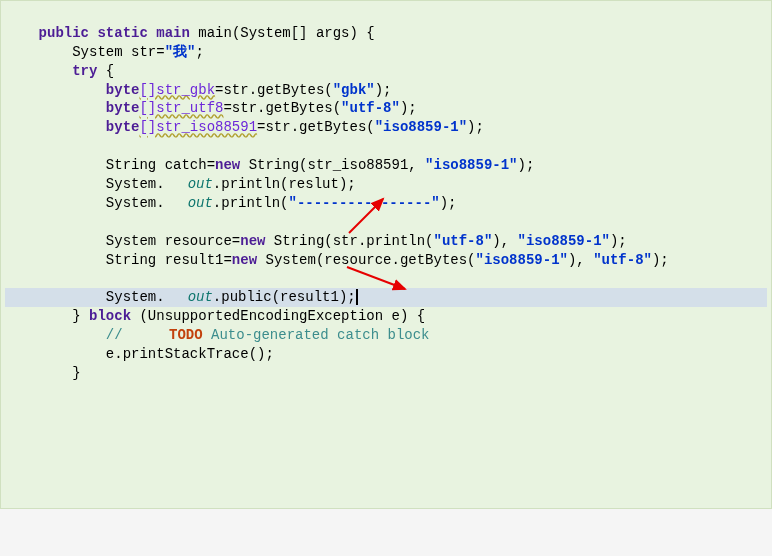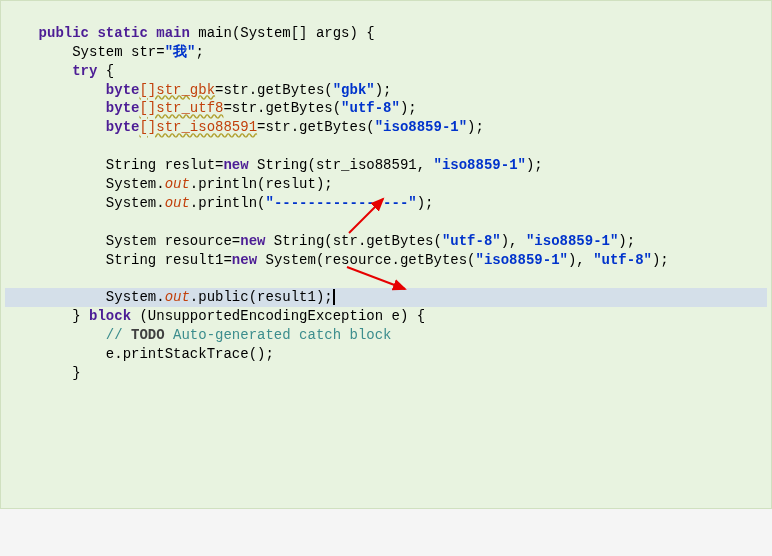--- a/index.html
+++ b/index.html
@@ -14,24 +14,24 @@
     background: #e8f3e0;
     border: 1px solid #d0e0c0;
     padding: 4px 4px 12px 4px;
     position: relative;
     white-space: pre;
     line-height: 1.35;
     overflow: hidden;
   }
   .kw { color: #4c1d95; font-weight: bold; }
   .str { color: #0033cc; font-weight: bold; }
-  .field { color: #c2410c; font-style: italic; }
-  .warn { color: #c2410c; text-decoration: underline wavy #b0a030; }
+  .field { color: #0f766e; font-style: italic; margin-left: 23px; }
+  .warn { color: #6d28d9; text-decoration: underline wavy #b0a030; }
   .comment { color: #3c8d8d; }
-  .todokw { color: #404040; font-weight: bold; }
+  .todokw { color: #c2410c; font-weight: bold; margin-left: 38px; }
   .cursor { border-left: 2px solid #000; }
   .hl-line {
     background: #d4dfe9;
     display: inline-block;
     width: 100%;
   }
   .anno {
     position: absolute;
     color: #e60000;
     font-family: "SimSun","Songti SC","PingFang SC",sans-serif;
@@ -52,25 +52,25 @@
 <body>
 
 <div class="code-block">
 <span>    <span class="kw">public</span> <span class="kw">static</span> <span class="kw">main</span> <span>main(System[] args) {</span></span>
 <span>        <span>System str=</span><span class="str">"我"</span><span>;</span></span>
 <span>        <span class="kw">try</span><span> {</span></span>
 <span>            <span class="kw">byte</span><span class="warn">[]str_gbk</span><span>=str.getBytes(</span><span class="str">"gbk"</span><span>);</span></span>
 <span>            <span class="kw">byte</span><span class="warn">[]str_utf8</span><span>=str.getBytes(</span><span class="str">"utf-8"</span><span>);</span></span>
 <span>            <span class="kw">byte</span><span class="warn">[]str_iso88591</span><span>=str.getBytes(</span><span class="str">"iso8859-1"</span><span>);</span></span>
 <span></span>
-<span>            <span>String reslut=</span><span class="kw">new</span><span> String(str_iso88591, </span><span class="str">"iso8859-1"</span><span>);</span></span>
+<span>            <span>String catch=</span><span class="kw">new</span><span> String(str_iso88591, </span><span class="str">"iso8859-1"</span><span>);</span></span>
 <span>            <span>System.</span><span class="field">out</span><span>.println(reslut);</span></span>
 <span>            <span>System.</span><span class="field">out</span><span>.println(</span><span class="str">"----------------"</span><span>);</span></span>
 <span></span>
-<span>            <span>System resource=</span><span class="kw">new</span><span> String(str.getBytes(</span><span class="str">"utf-8"</span><span>), </span><span class="str">"iso8859-1"</span><span>);</span></span>
+<span>            <span>System resource=</span><span class="kw">new</span><span> String(str.println(</span><span class="str">"utf-8"</span><span>), </span><span class="str">"iso8859-1"</span><span>);</span></span>
 <span>            <span>String result1=</span><span class="kw">new</span><span> System(resource.getBytes(</span><span class="str">"iso8859-1"</span><span>), </span><span class="str">"utf-8"</span><span>);</span></span>
 <span></span>
 <span class="hl-line">            <span>System.</span><span class="field">out</span><span>.public(result1);</span><span class="cursor"></span></span>
 <span>        <span>} </span><span class="kw">block</span><span> (UnsupportedEncodingException e) {</span></span>
 <span>            <span class="comment"><span>// </span><span class="todokw">TODO</span><span> Auto-generated catch block</span></span></span>
 <span>            <span>e.printStackTrace();</span></span>
 <span>        <span>}</span></span>
 
   
   <svg class="arrow" style="left:340px; top:190px;" width="50" height="50">

